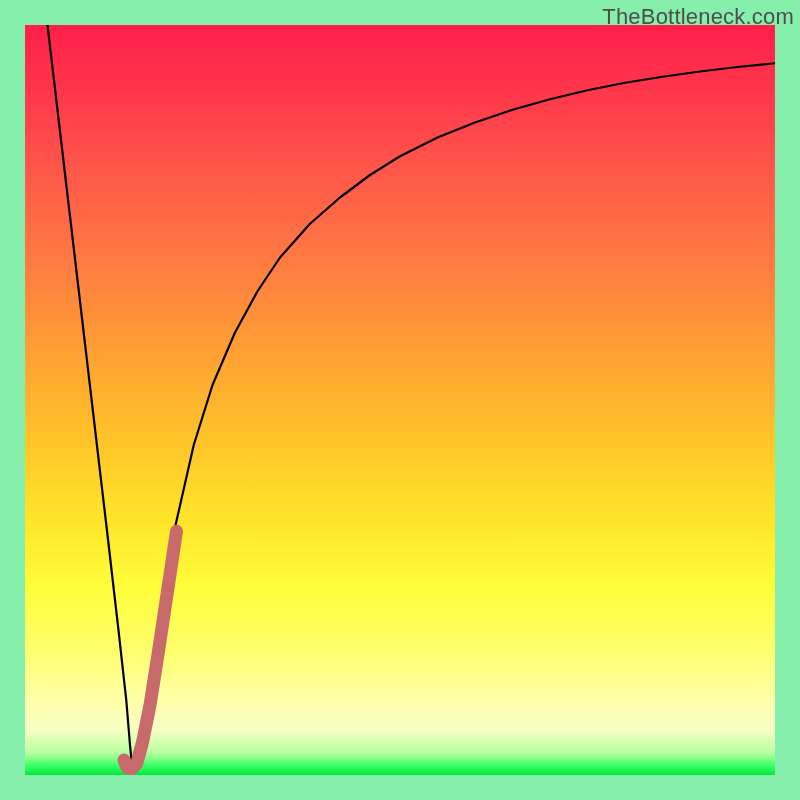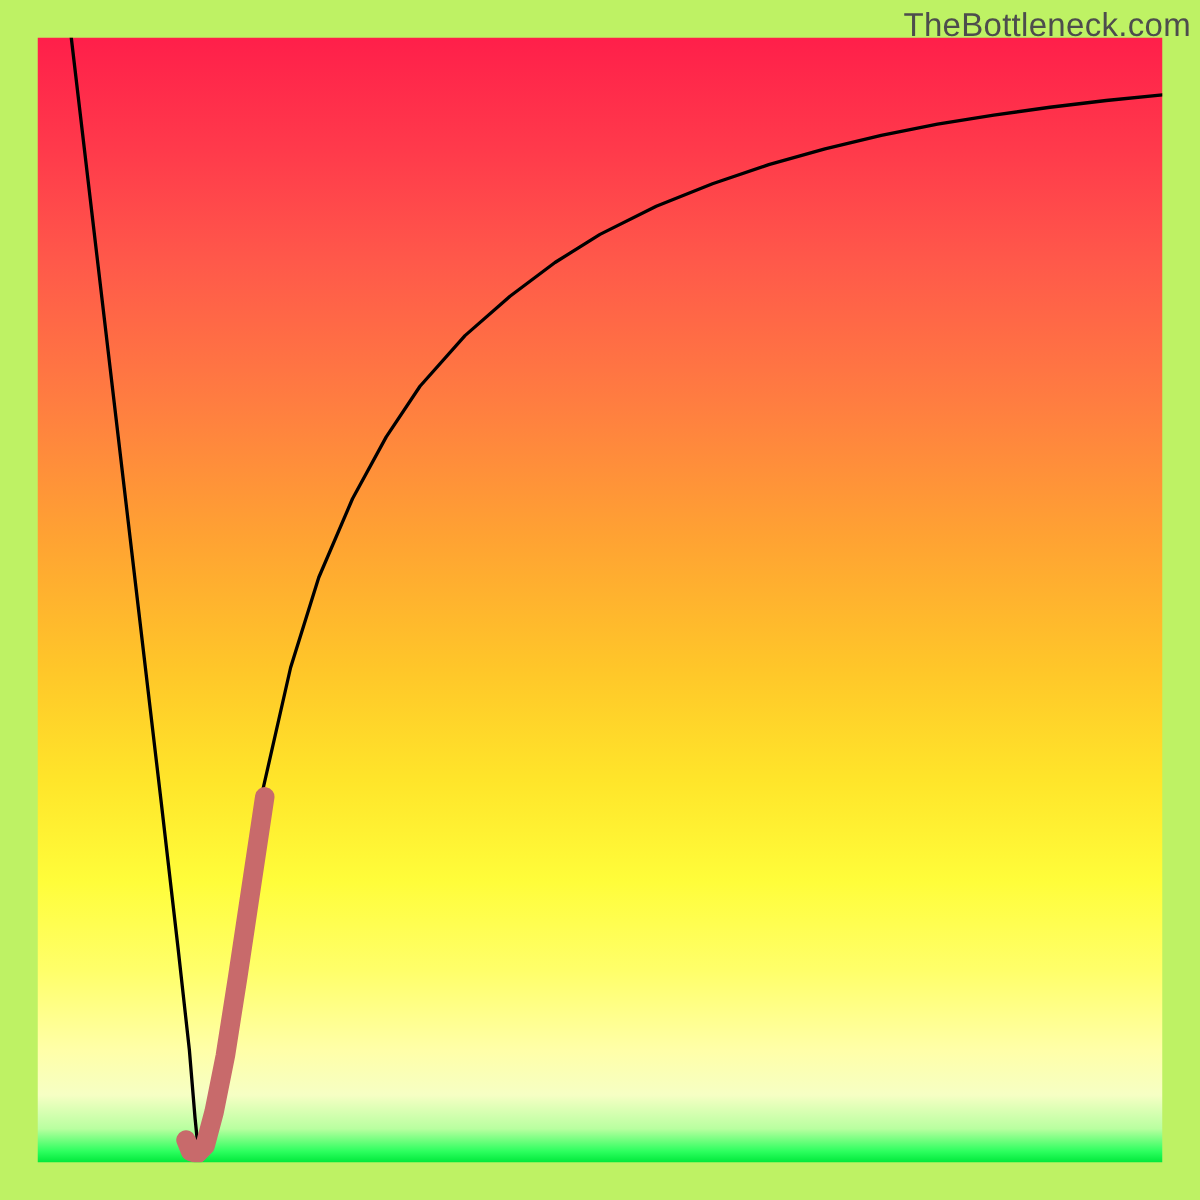--- a/index.html
+++ b/index.html
@@ -6,21 +6,21 @@
     margin: 0;
     padding: 0;
     width: 800px;
     height: 800px;
     overflow: hidden;
     font-family: Arial, Helvetica, sans-serif;
   }
   .outer {
     width: 800px;
     height: 800px;
-    background: #bef264;
+    background: #86efac;
     position: relative;
   }
   .plot-area {
     position: absolute;
     left: 25px;
     top: 25px;
     width: 750px;
     height: 750px;
     overflow: hidden;
   }

